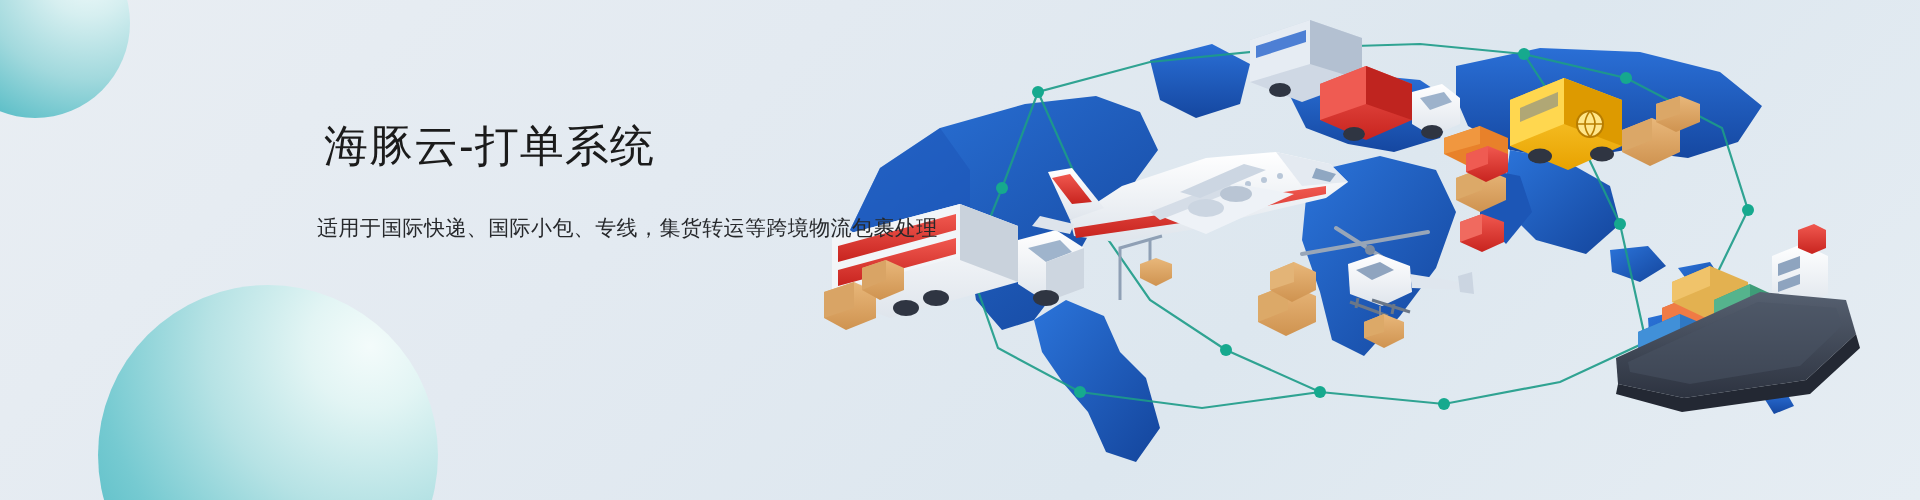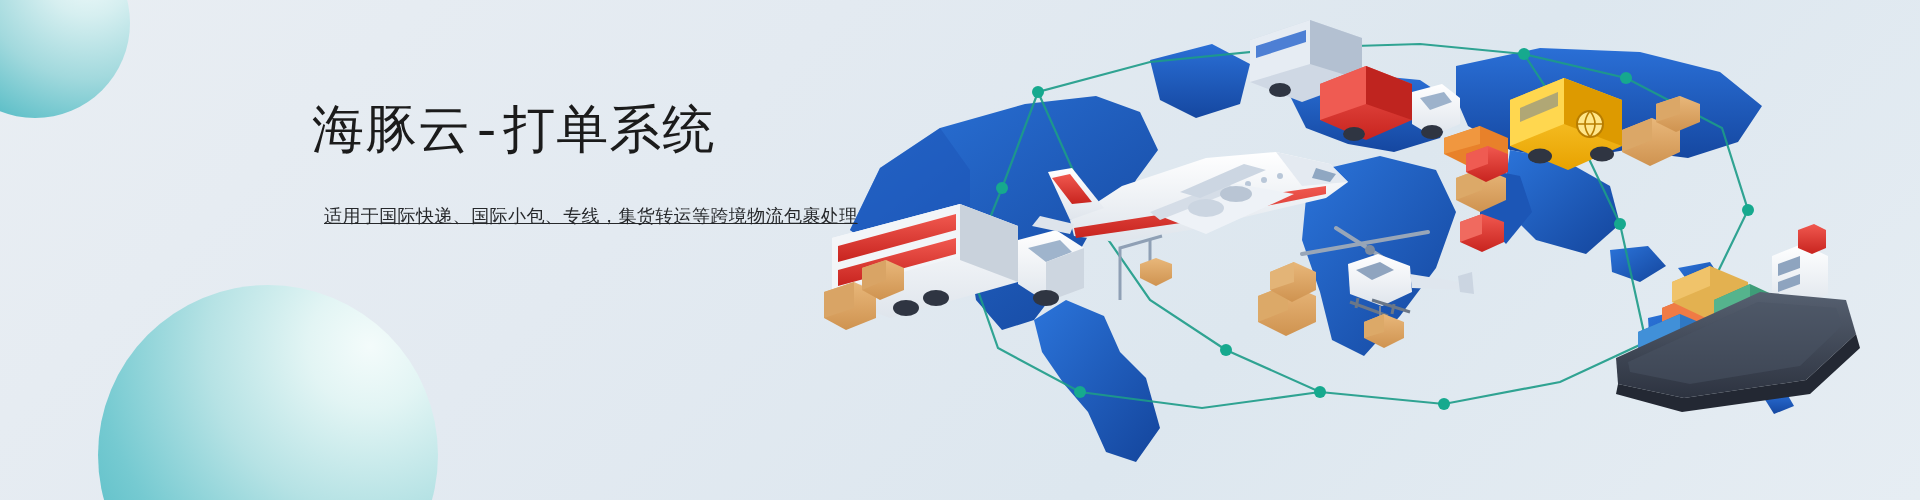--- a/index.html
+++ b/index.html
@@ -40,38 +40,36 @@
   }
 
   
   .text-block {
     position: absolute;
     left: 312px;
     top: 105px;
     z-index: 6;
   }
   .title {
-    font-size: 52px;
+    font-size: 44px;
     line-height: 58px;
     font-weight: 400;
     color: #1b1b1b;
     letter-spacing: 1px;
-    margin: 0;
+    margin: 12px;
     white-space: nowrap;
-    font-family: Liberation Mono, monospace;
   }
   .subtitle {
-    margin: 38px 0 0 12px;
-    font-size: 18px;
+    margin: 38px 0 0 5px;
+    font-size: 21px;
     line-height: 30px;
     font-weight: 400;
     color: #26282b;
     letter-spacing: .4px;
     white-space: nowrap;
-    text-decoration: underline;
   }
 
   
   .illustration {
     position: absolute;
     right: 0;
     top: 0;
     width: 1100px;
     height: 500px;
     z-index: 4;

